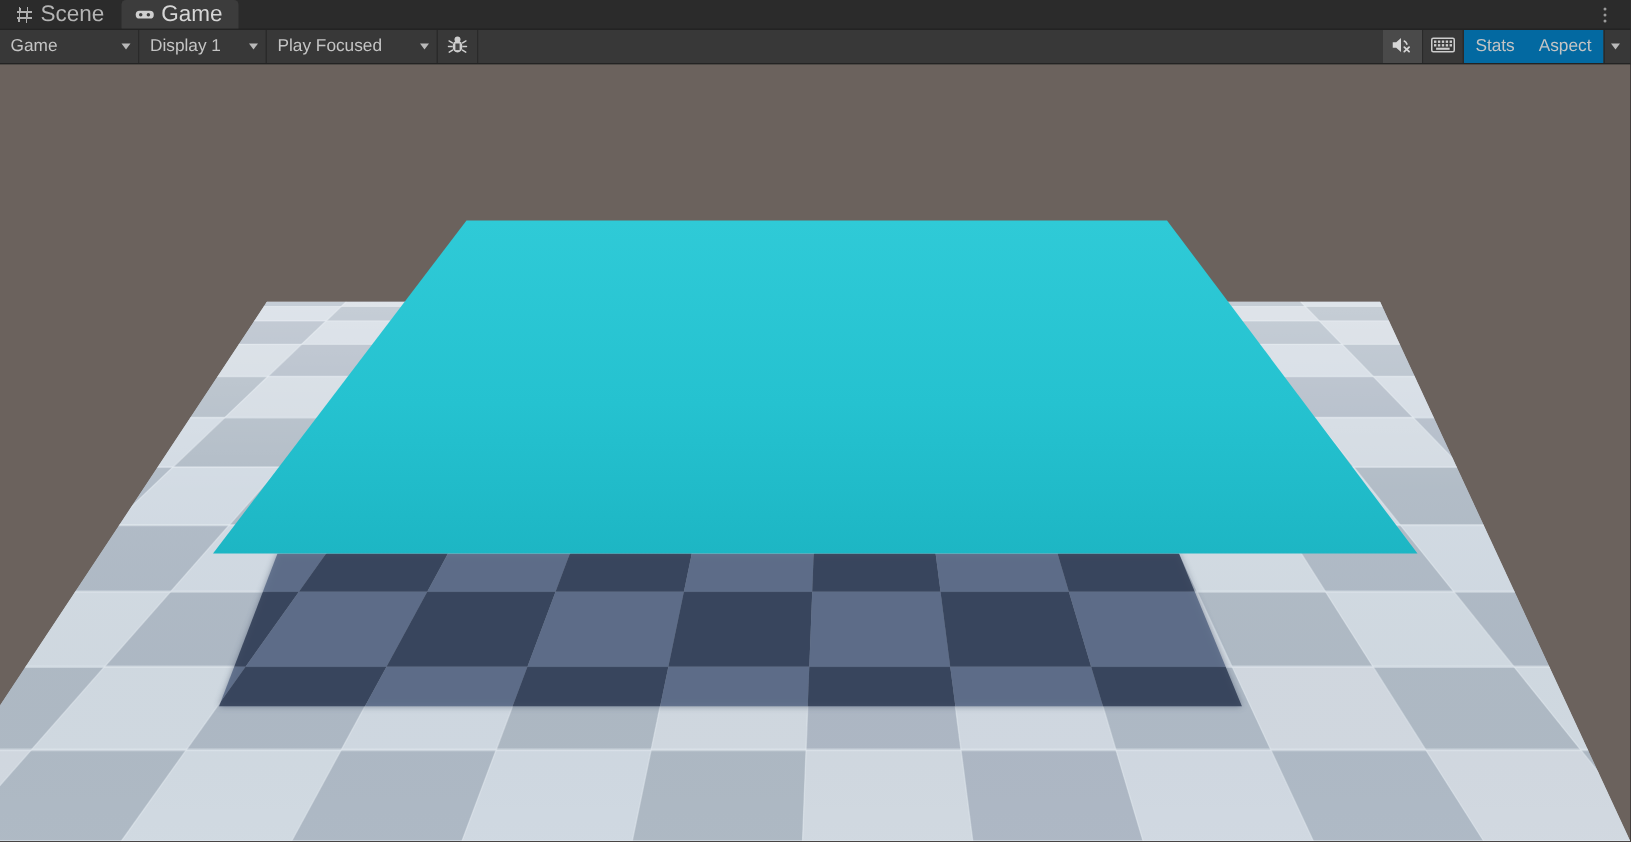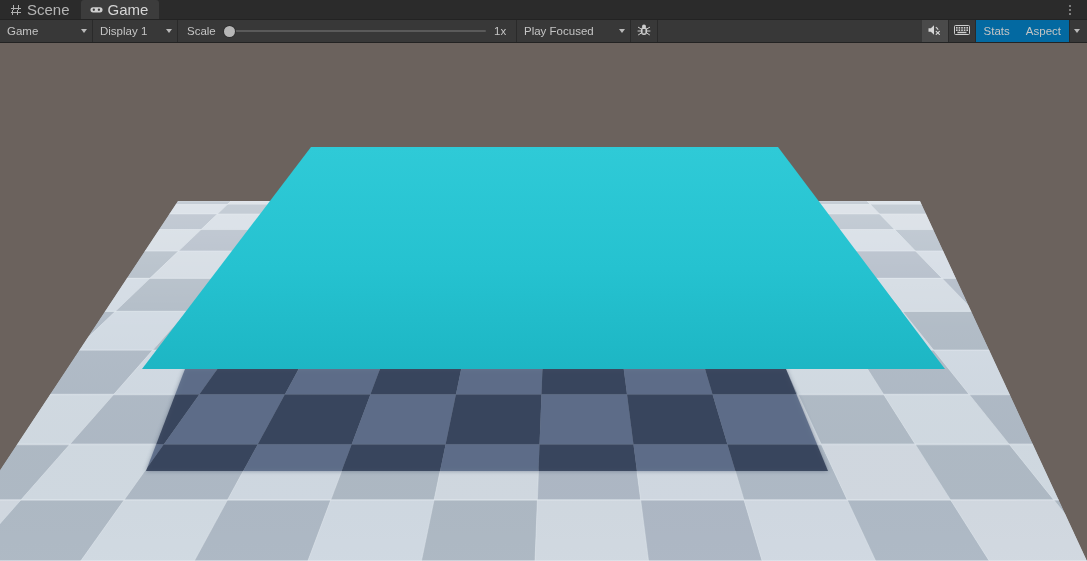--- a/index.html
+++ b/index.html
@@ -253,28 +253,20 @@
       <span class="label">Game</span>
       <span class="caret"></span>
     </div>
 
     <div class="tb-dropdown dd-display">
       <span class="label">Display 1</span>
       <span class="caret"></span>
     </div>
 
 
-    <div class="scale-group">
-      <span class="scale-label">Scale</span>
-      <span class="slider-track">
-        <span class="rail"></span>
-        <span class="knob"></span>
-      </span>
-      <span class="scale-value">1x</span>
-    </div>
 
     <div class="tb-dropdown dd-play">
       <span class="label">Play Focused</span>
       <span class="caret"></span>
     </div>
 
     <div class="tb-icon-btn">
       <span>
         <svg width="14" height="14" viewBox="0 0 14 14">
           <g fill="#cdcdcd">

